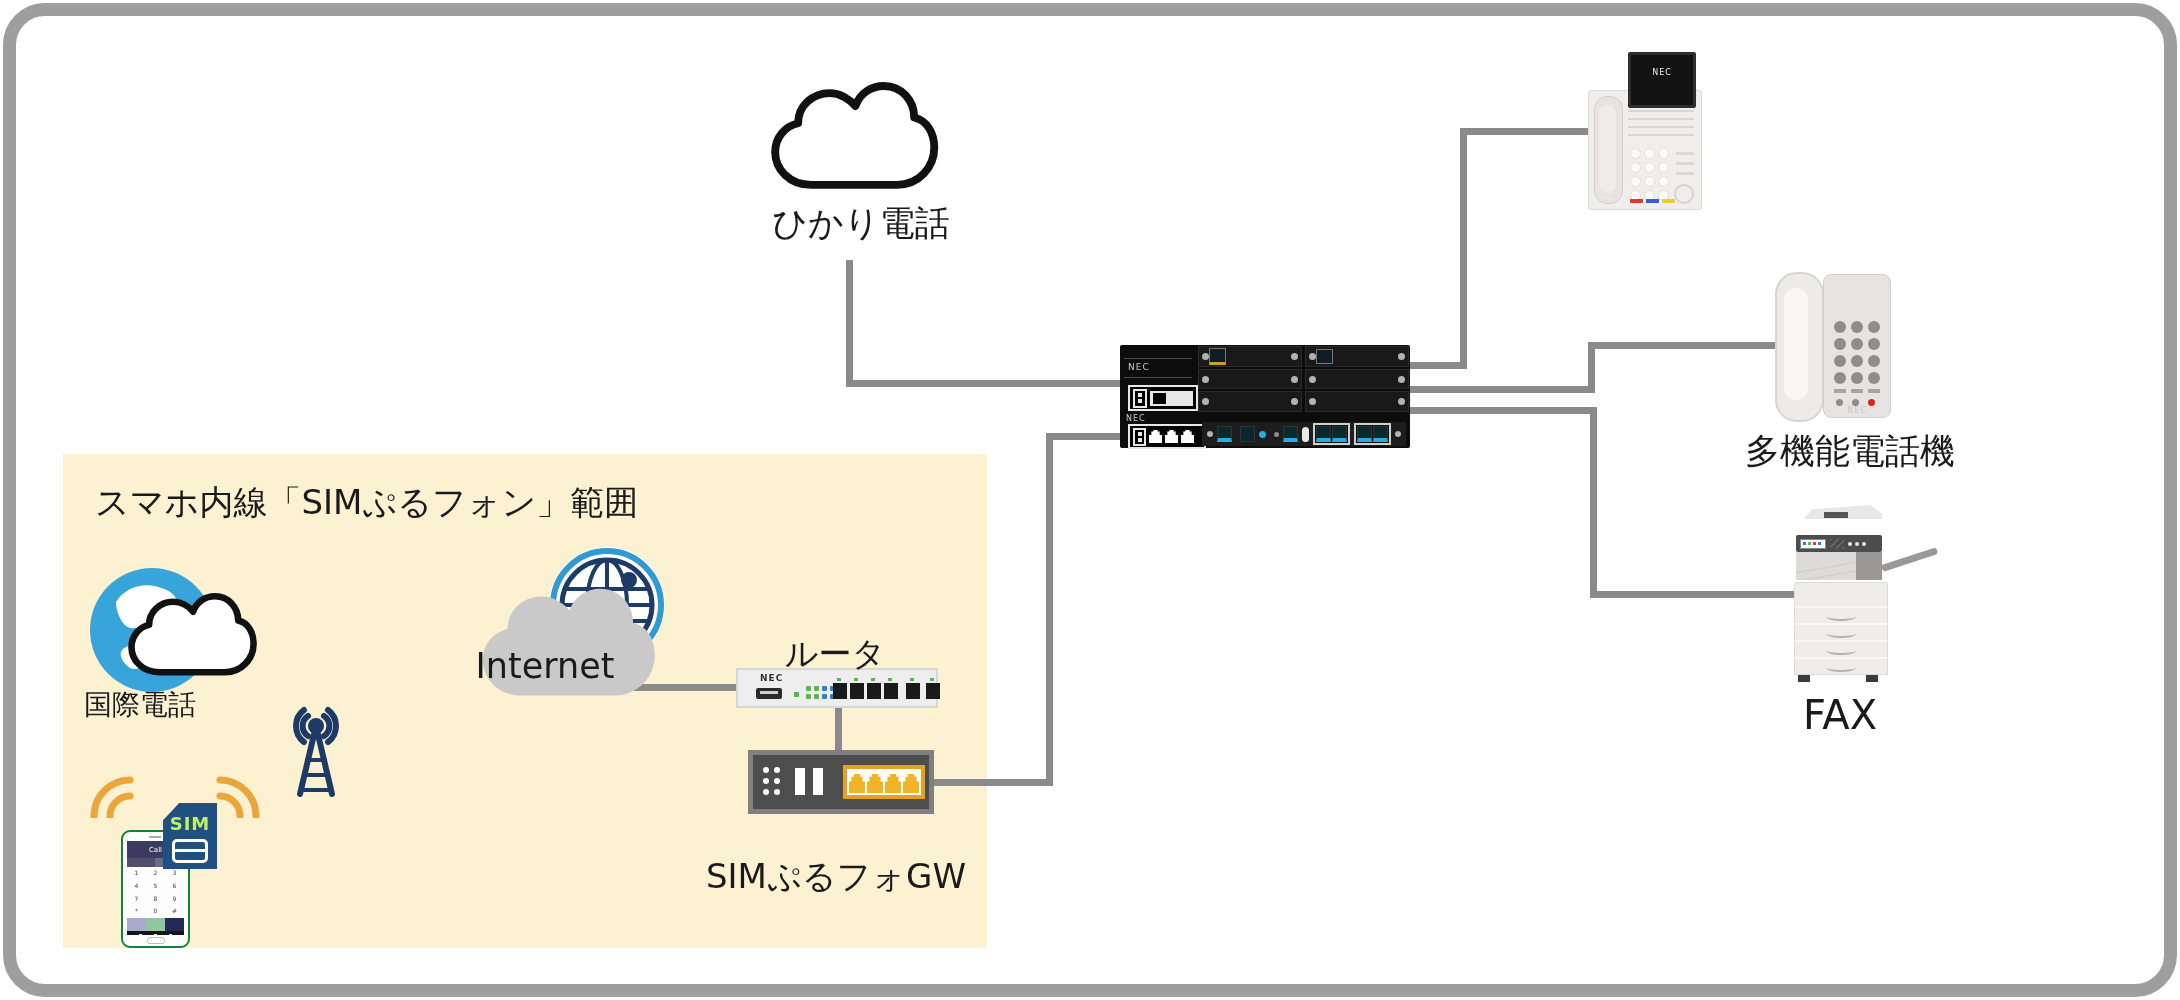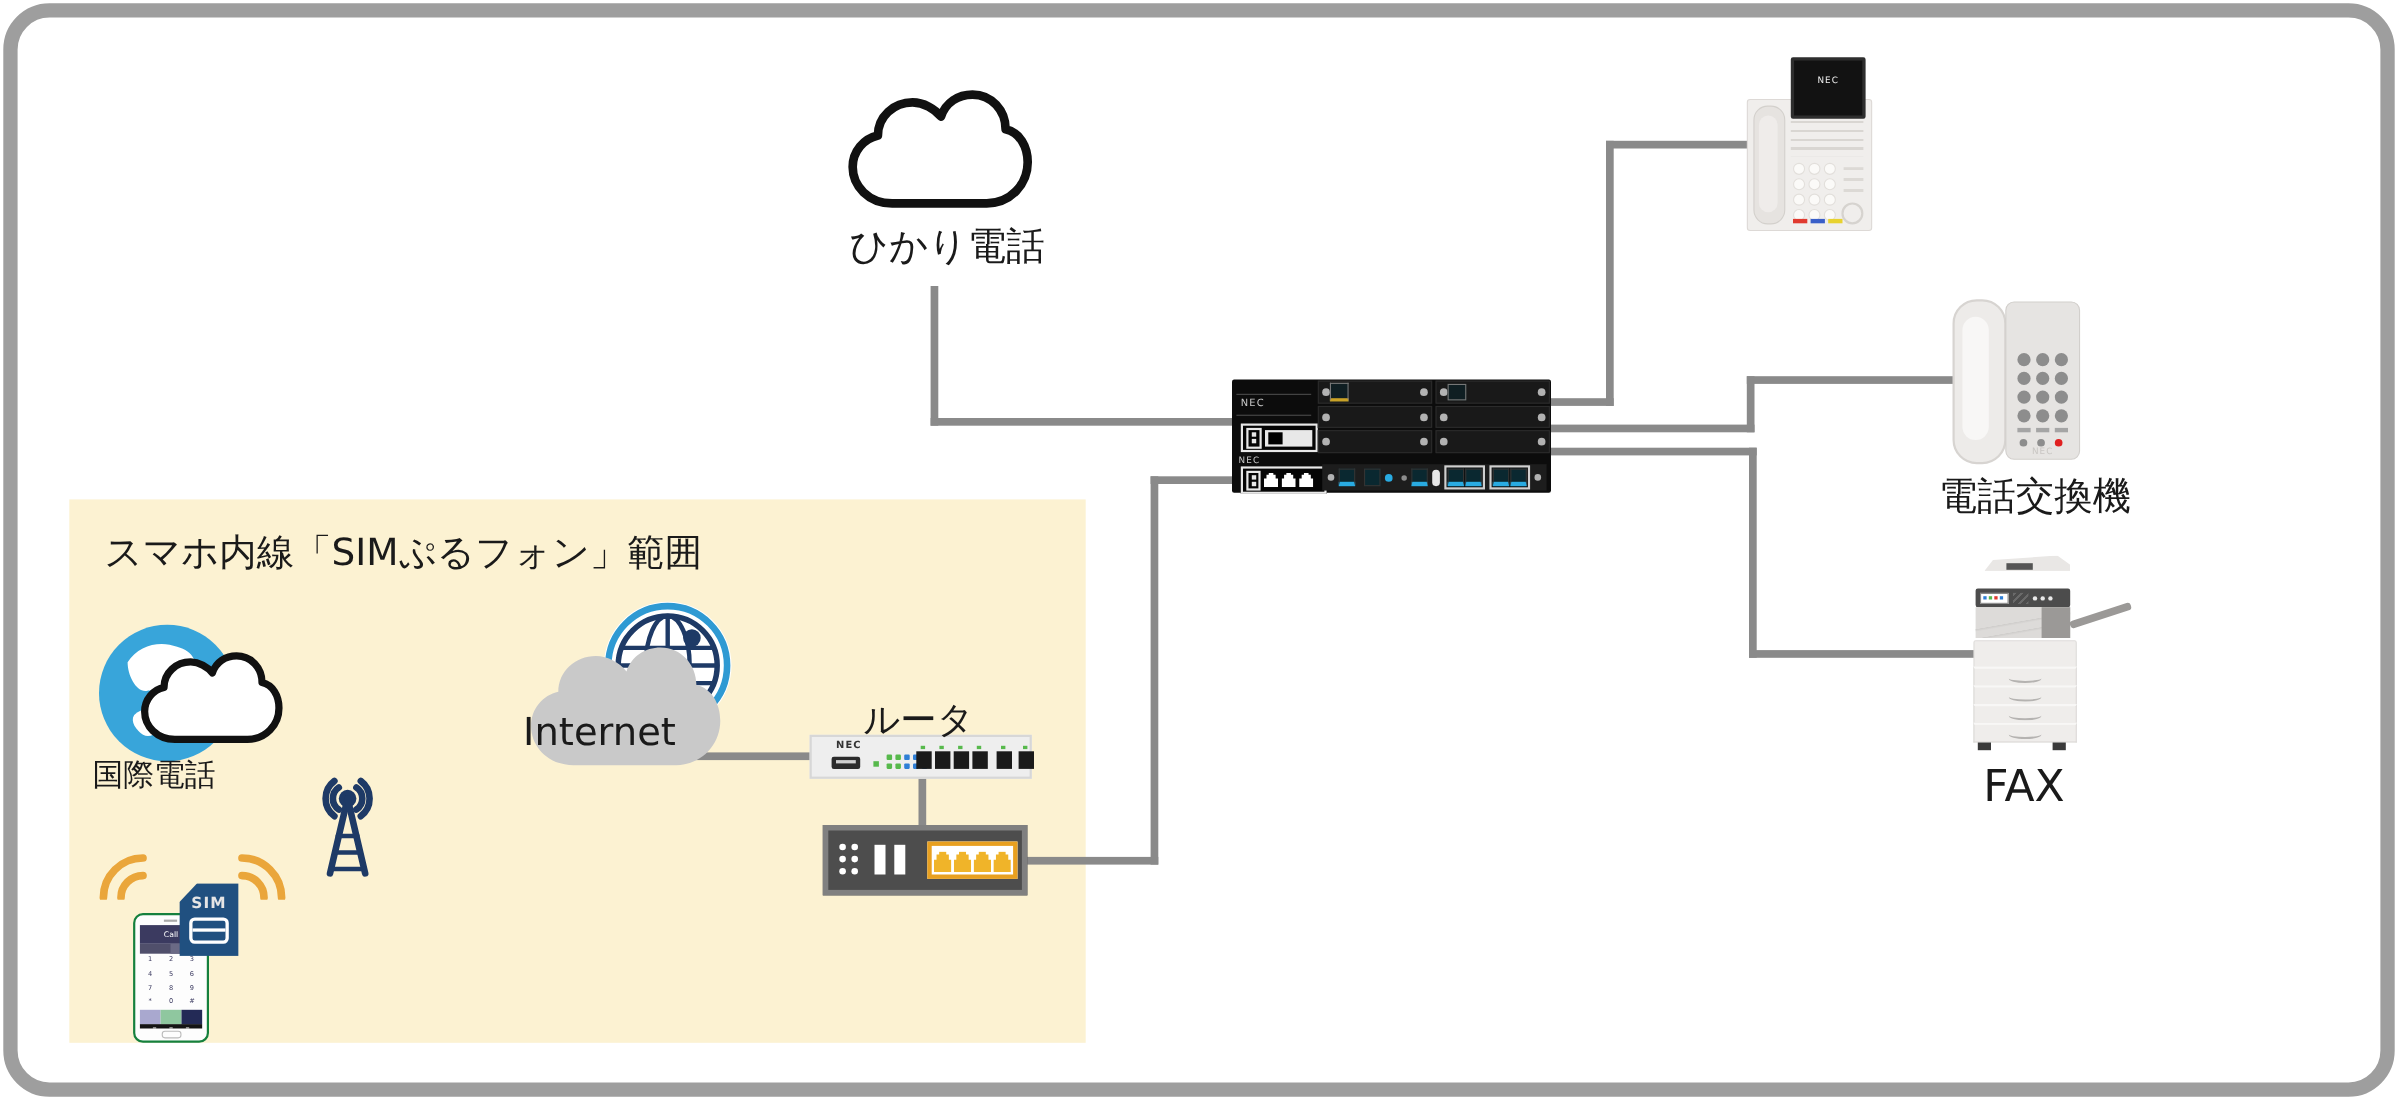--- a/index.html
+++ b/index.html
@@ -111,21 +111,21 @@
   .sph .tabs{height:9px;background:#504f6b;position:relative;}
   .sph .tabs i{position:absolute;left:28px;top:0;width:15px;height:9px;background:#6b6a85;}
   .sph .keys{display:grid;grid-template-columns:repeat(3,1fr);height:51px;background:#fdfdfd;}
   .sph .keys span{font-size:6px;color:#3b3a60;text-align:center;line-height:12px;}
   .sph .acts{display:flex;height:13px;}
   .sph .acts i{flex:1;}
   .sph .nav{height:9px;background:#141414;display:flex;align-items:center;justify-content:space-evenly;}
   .sph .nav i{width:3px;height:3px;background:#ddd;}
   .sph .home{position:absolute;left:24px;bottom:2px;width:16px;height:5px;border:1px solid #bbb;border-radius:3px;}
   .sim{left:163px;top:803px;width:54px;height:66px;background:#205080;clip-path:polygon(30% 0,100% 0,100% 100%,0 100%,0 26%);text-align:center;}
-  .sim .t{color:#e5e5e5;font-size:14px;font-weight:bold;margin-top:10px;letter-spacing:1px;}
+  .sim .t{color:#bef264;font-size:18px;font-weight:bold;margin-top:10px;letter-spacing:1px;}
   .sim .contact{width:30px;height:18px;border:3px solid #fff;border-radius:5px;margin:5px auto 0;position:relative;}
   .sim .contact i{position:absolute;left:0;right:0;top:7px;height:3px;background:#fff;}
 
   
   .ell{left:296px;top:655px;width:200px;height:90px;border:9px solid #1c6db3;border-radius:50%;background:#fffef4;box-sizing:border-box;display:flex;align-items:center;justify-content:center;z-index:5;}
   .ell span{font-size:35px;color:#1a1a1a;}
   .inet-txt{left:545px;top:646px;font-size:35px;z-index:5;}
 </style>
 </head>
 <body>
@@ -292,21 +292,21 @@
           <i></i>
         </div>
       <div class="dots">
           <i></i>
           <i></i>
           <i class="r"></i>
         </div>
       <div class="brand">NEC</div>
     </div>
   </div>
-  <div class="lbl c" style="left:1850px;top:428px;font-size:35px;">電話交換機</div>
+  <div class="lbl c" style="left:1850px;top:428px;font-size:35px;">多機能電話機</div>
 
   <div class="node fax">
     <div class="lid"></div>
     <div class="slab"></div>
     <div class="panel">
       <span class="scr">
         <i style="background:#2f7fd6;"></i>
           <i style="background:#57b94c;"></i>
           <i style="background:#e03a2f;"></i>
           <i style="background:#2f7fd6;"></i>
@@ -430,20 +430,21 @@
       </span>
     <span class="bar" style="left:42px;"></span>
     <span class="bar" style="left:60px;"></span>
     <span class="pbox">
         <i></i>
         <i></i>
         <i></i>
         <i></i>
       </span>
   </div>
+  <div class="lbl c" style="left:836px;top:854px;font-size:34px;">SIMぷるフォGW</div>
 
   <svg class="node" style="left:82px;top:760px;" width="52" height="58" viewBox="0 0 52 58">
     <path d="M 12 56 A 36 36 0 0 1 48 20" stroke="#eaa63b" stroke-width="7" stroke-linecap="round" fill="none"></path>
     <path d="M 28 56 A 20 20 0 0 1 48 36" stroke="#eaa63b" stroke-width="7" stroke-linecap="round" fill="none"></path>
   </svg>
   <svg class="node" style="left:216px;top:760px;" width="52" height="58" viewBox="0 0 52 58">
     <path d="M 4 20 A 36 36 0 0 1 40 56" stroke="#eaa63b" stroke-width="7" stroke-linecap="round" fill="none"></path>
     <path d="M 4 36 A 20 20 0 0 1 24 56" stroke="#eaa63b" stroke-width="7" stroke-linecap="round" fill="none"></path>
   </svg>
 

